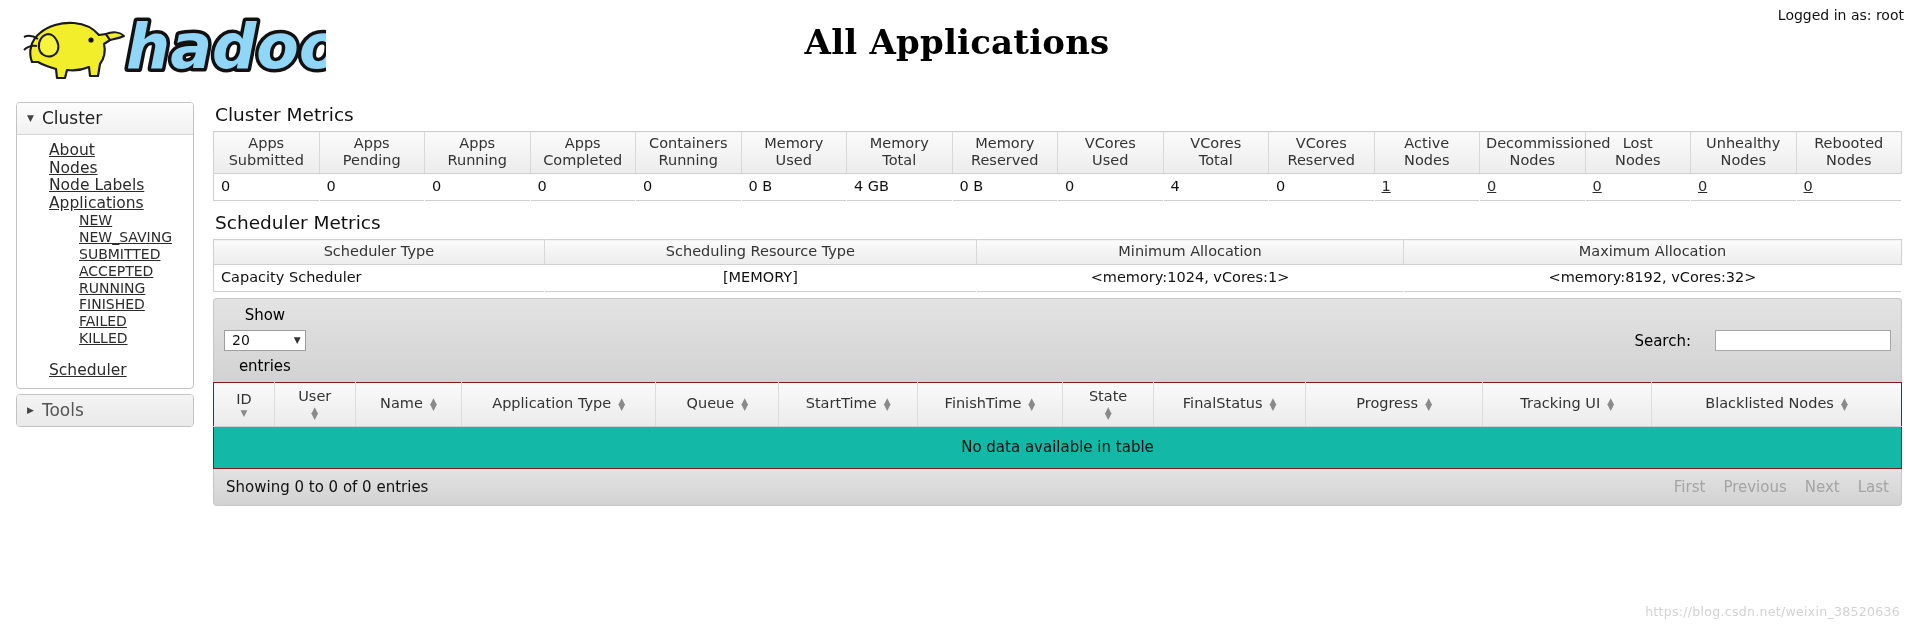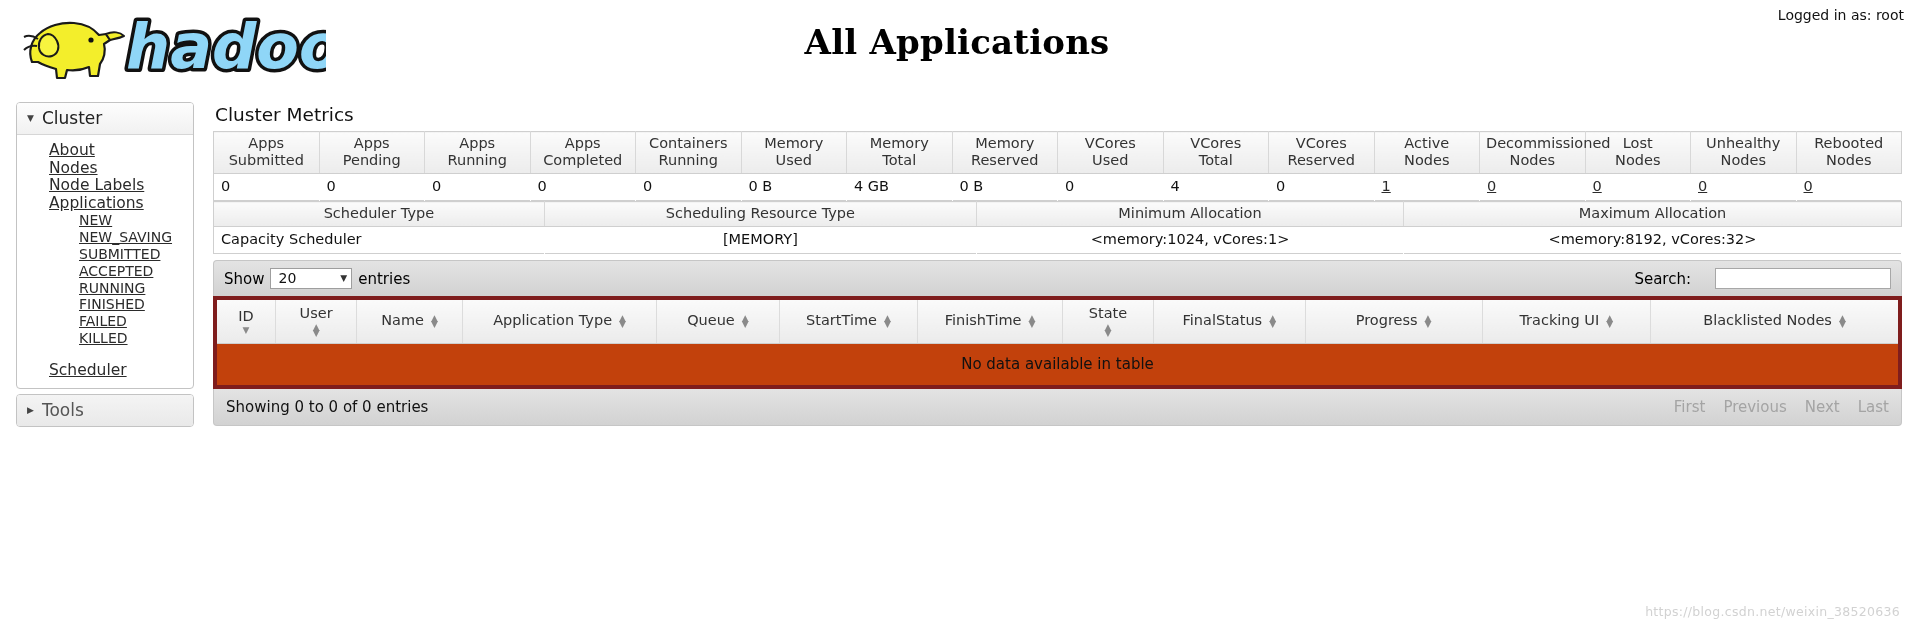--- a/index.html
+++ b/index.html
@@ -111,21 +111,21 @@
   .dt-panel { margin-top: 6px; }
   .dt-top {
     background: linear-gradient(to bottom,#e3e3e3,#d2d2d2);
     border: 1px solid #c6c6c6;
     border-bottom: none;
     border-radius: 4px 4px 0 0;
     padding: 7px 10px;
     display: flex; align-items: center; justify-content: space-between;
     font-size: 15px;
   }
-  .dt-len { display:flex; align-items:center; gap:6px; }
+  .dt-len { display:flex; align-items:center; gap:6px;flex-direction:column; }
   .sel {
     display:inline-flex; align-items:center; justify-content:space-between;
     min-width: 54px;
     background:#fff; border:1px solid #9e9e9e;
     font-size: 14px; padding: 1px 4px 2px 7px; color:#111;
     cursor: pointer;
     gap: 36px;
   }
   .sel .caret { font-size: 9px; margin-left: 8px; color:#333; }
   .dt-filter { display:flex; align-items:center; gap:24px; }
@@ -134,23 +134,23 @@
     border: 1px solid #a7a7a7;
     background: #fff;
     font-size: 13px;
     padding: 1px 4px;
     font-family: inherit;
   }
 
   table.apps {
     width: 100%;
     border-collapse: collapse;
-    border: 4px solid #7f1d1d;
+    border: 1px solid #7f1d1d;
     table-layout: fixed;
-    background: #c2410c;
+    background: #14b8a6;
   }
   table.apps th {
     background: linear-gradient(to bottom,#fafafa,#ebebeb);
     border-right: 1px solid #dcdcdc;
     border-bottom: 1px solid #cfcfcf;
     font-weight: normal;
     font-size: 14.5px;
     color: #333;
     padding: 5px 6px 7px;
     vertical-align: middle;
@@ -340,20 +340,21 @@
             <td>0</td>
             <td class="linkcell"><a class="plain">1</a></td>
             <td class="linkcell"><a class="plain">0</a></td>
             <td class="linkcell"><a class="plain">0</a></td>
             <td class="linkcell"><a class="plain">0</a></td>
             <td class="linkcell"><a class="plain">0</a></td>
           </tr>
         </tbody>
       </table>
 
+      <div class="sec-title second">Scheduler Metrics</div>
 
       <table class="grid sched">
         <colgroup>
           <col style="width:19.6%">
             <col style="width:25.6%">
             <col style="width:25.3%">
             <col style="width:29.5%">
         </colgroup>
         <thead>
           <tr>

